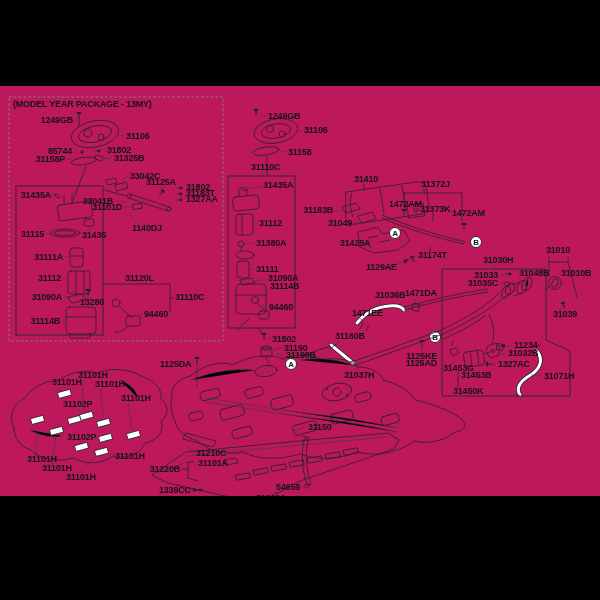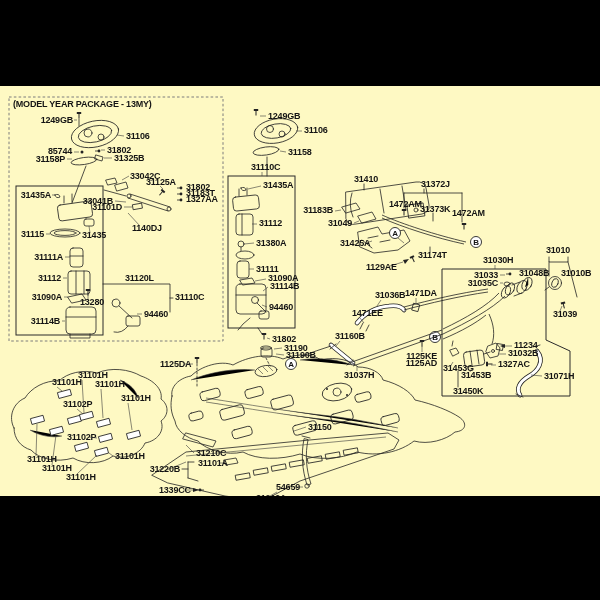--- a/index.html
+++ b/index.html
@@ -1,16 +1,16 @@
 <!DOCTYPE html>
 <html><head>
 <meta charset="utf-8">
 <style>
   html,body{margin:0;padding:0;background:#000;}
-  .stage{position:relative;width:600px;height:496px;background:#fef9c3;overflow:hidden;
+  .stage{position:relative;width:600px;height:496px;background:#be185d;overflow:hidden;
          font-family:"Liberation Sans",sans-serif;}
   svg{display:block;}
   svg .ln{stroke:#232323;fill:none;stroke-width:.8;stroke-linejoin:round;stroke-linecap:round;}
   svg .thin{stroke:#3a3a3a;stroke-width:.6;}
   svg .bar{fill:#000;stroke:none;}
   svg .boxdash{fill:none;stroke:#7d7d7d;stroke-width:1;stroke-dasharray:2.6 2.2;}
   svg .boxsolid{fill:none;stroke:#2a2a2a;stroke-width:1;}
   svg .hose{stroke:#232323;stroke-width:4.6;fill:none;stroke-linecap:round;}
   svg .hosecore{stroke:#fff;stroke-width:3;fill:none;stroke-linecap:round;}
   svg .pipe{stroke:#232323;stroke-width:.8;fill:none;}

